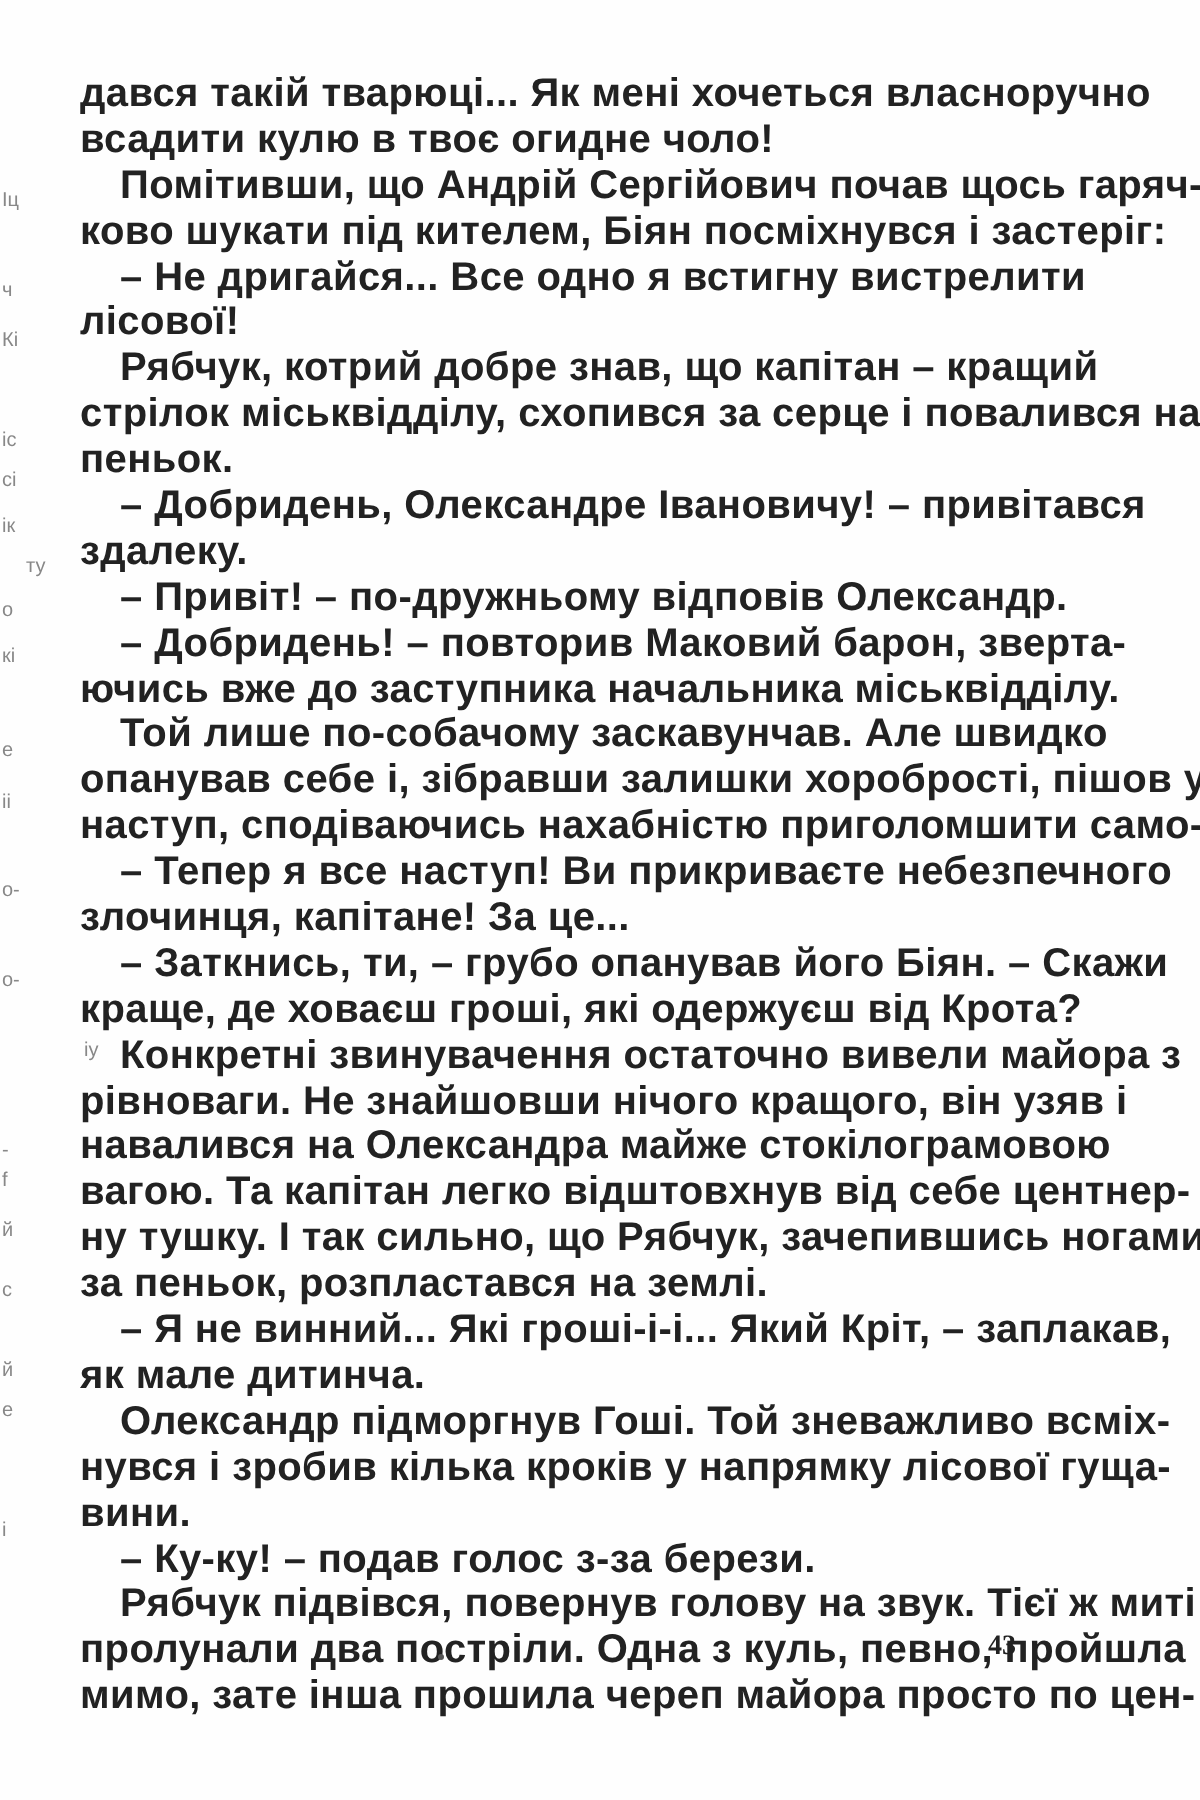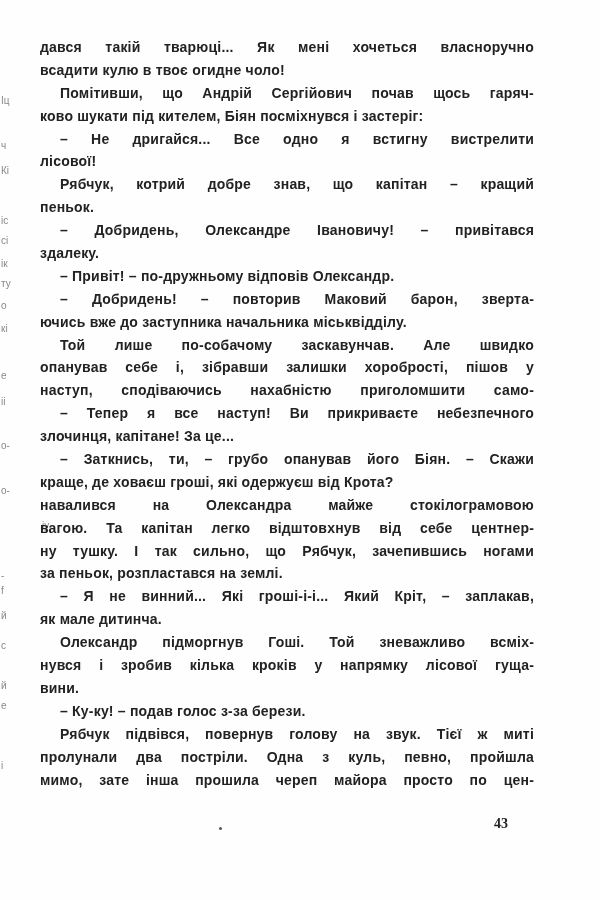--- a/index.html
+++ b/index.html
@@ -3,21 +3,21 @@
 <meta charset="utf-8">
 <style>
   html, body { margin:0; padding:0; }
   body {
     width:600px; height:900px; background:#ffffff; position:relative; overflow:hidden;
     font-family:"Liberation Sans", sans-serif; color:#1a1a1a;
   }
   .page { position:absolute; left:0; top:0; width:600px; height:900px; background:#fefefe; }
   .text-block { position:absolute; left:40px; top:36px; width:494px; }
   .line {
-    height:22.9px; line-height:22.9px; font-size:14px; font-weight:bold;
+    height:22.9px; line-height:22.9px; font-size:20px; font-weight:bold;
     white-space:nowrap; text-align:justify; text-align-last:justify;
     letter-spacing:0.2px; color:#222;
   }
   .line.indent { padding-left:20px; }
   .line.last { text-align-last:left; }
   .page-number {
     position:absolute; left:494px; top:816px; font-family:"Liberation Serif", serif;
     font-size:14px; font-weight:bold; color:#222;
   }
   .dot { position:absolute; left:219px; top:827px; width:3px; height:3px; background:#555; border-radius:50%; }
@@ -32,21 +32,21 @@
 <body>
 
 <div class="page">
   <div class="margin-bleed" id="bleed">
       <span class="bleed-mark" style="top: 95px;">Іц</span>
       <span class="bleed-mark" style="top: 140px;">ч</span>
       <span class="bleed-mark" style="top: 165px;">Кі</span>
       <span class="bleed-mark" style="top: 215px;">іс</span>
       <span class="bleed-mark" style="top: 235px;">сі</span>
       <span class="bleed-mark" style="top: 258px; text-align: right;">ік</span>
-      <span class="bleed-mark" style="top: 278px;">ту</span>
+      <span class="bleed-mark" style="top: 278px; padding-left: 12px;">ту</span>
       <span class="bleed-mark" style="top: 300px;">о</span>
       <span class="bleed-mark" style="top: 323px;">кі</span>
       <span class="bleed-mark" style="top: 370px;">е</span>
       <span class="bleed-mark" style="top: 396px; text-align: center;">іі</span>
       <span class="bleed-mark" style="top: 440px;">о-</span>
       <span class="bleed-mark" style="top: 485px;">о-</span>
       <span class="bleed-mark" style="top: 520px; margin-left: 41px;">іу</span>
       <span class="bleed-mark" style="top: 570px;">-</span>
       <span class="bleed-mark" style="top: 585px;">f</span>
       <span class="bleed-mark" style="top: 610px;">й</span>
@@ -56,33 +56,36 @@
       <span class="bleed-mark" style="top: 760px;">і</span>
     </div>
   <div class="text-block" id="textblock">
       <div class="line">дався такій тварюці... Як мені хочеться власноручно</div>
       <div class="line last">всадити кулю в твоє огидне чоло!</div>
       <div class="line indent">Помітивши, що Андрій Сергійович почав щось гаряч-</div>
       <div class="line last">ково шукати під кителем, Біян посміхнувся і застеріг:</div>
       <div class="line indent">– Не дригайся... Все одно я встигну вистрелити</div>
       <div class="line last">лісової!</div>
       <div class="line indent">Рябчук, котрий добре знав, що капітан – кращий</div>
+      <div class="line">стрілок міськвідділу, схопився за серце і повалився на</div>
       <div class="line last">пеньок.</div>
       <div class="line indent">– Добридень, Олександре Івановичу! – привітався</div>
       <div class="line last">здалеку.</div>
       <div class="line indent last">– Привіт! – по-дружньому відповів Олександр.</div>
       <div class="line indent">– Добридень! – повторив Маковий барон, зверта-</div>
       <div class="line last">ючись вже до заступника начальника міськвідділу.</div>
       <div class="line indent">Той лише по-собачому заскавунчав. Але швидко</div>
       <div class="line">опанував себе і, зібравши залишки хоробрості, пішов у</div>
       <div class="line">наступ, сподіваючись нахабністю приголомшити само-</div>
       <div class="line indent">– Тепер я все наступ! Ви прикриваєте небезпечного</div>
       <div class="line last">злочинця, капітане! За це...</div>
       <div class="line indent">– Заткнись, ти, – грубо опанував його Біян. – Скажи</div>
       <div class="line last">краще, де ховаєш гроші, які одержуєш від Крота?</div>
+      <div class="line indent">Конкретні звинувачення остаточно вивели майора з</div>
+      <div class="line">рівноваги. Не знайшовши нічого кращого, він узяв і</div>
       <div class="line">навалився на Олександра майже стокілограмовою</div>
       <div class="line">вагою. Та капітан легко відштовхнув від себе центнер-</div>
       <div class="line">ну тушку. І так сильно, що Рябчук, зачепившись ногами</div>
       <div class="line last">за пеньок, розпластався на землі.</div>
       <div class="line indent">– Я не винний... Які гроші-і-і... Який Кріт, – заплакав,</div>
       <div class="line last">як мале дитинча.</div>
       <div class="line indent">Олександр підморгнув Гоші. Той зневажливо всміх-</div>
       <div class="line">нувся і зробив кілька кроків у напрямку лісової гуща-</div>
       <div class="line last">вини.</div>
       <div class="line indent last">– Ку-ку! – подав голос з-за берези.</div>

